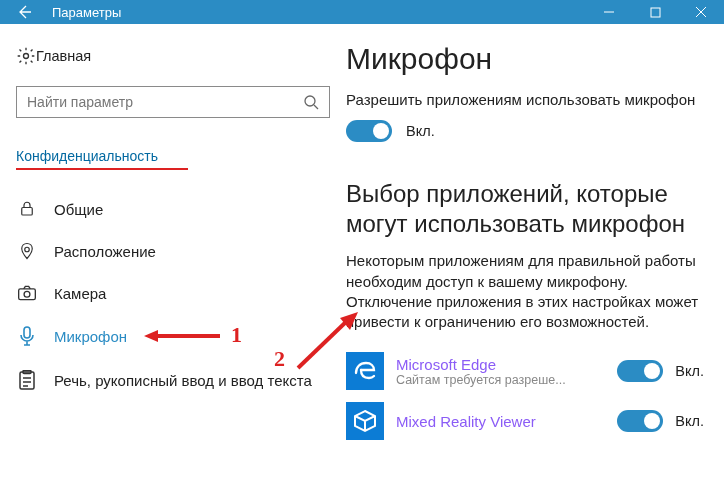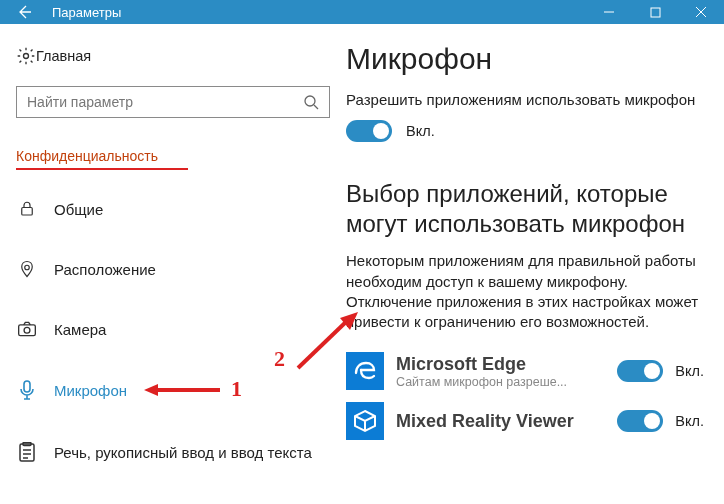--- a/index.html
+++ b/index.html
@@ -42,31 +42,31 @@
   height: 32px;
   border: 1px solid #8a8a8a;
   display: flex; align-items: center;
   padding: 0 10px;
   color: #777;
   justify-content: space-between;
 }
 .search-box span { font-size: 14px; }
 .sec-header {
   margin-top: 30px;
-  color: #c2410c;
+  color: #0369a1;
   font-size: 14px;
   padding-bottom: 4px;
   border-bottom: 2.5px solid #d22;
   width: fit-content;
   padding-right: 30px;
 }
 .nav {
   margin-top: 18px;
   display: flex; flex-direction: column;
-  gap: 18px;
+  gap: 0;
 }
 .nav-item {
   display: flex; align-items: center;
   gap: 16px;
   padding: 12px 4px 12px 0;
   font-size: 15px;
   position: relative;
 }
 .nav-item .icon { width: 22px; display:flex; justify-content:center; color:#333; }
 .nav-item.active { color: #2b8cc4; }
@@ -118,21 +118,21 @@
   display: flex; align-items: center;
   gap: 12px; padding: 2px 0 10px 0;
 }
 .app-icon {
   width: 38px; height: 38px;
   background: #0c7cd5;
   display:flex; align-items:center; justify-content:center;
   color:#fff;
 }
 .app-text { flex: 1; }
-.app-text .name { font-size: 18px; color: #404040; font-weight: bold; }
+.app-text .name { font-size: 15px; color: #8b5cf6; }
 .app-text .sub { font-size: 12.5px; color: #888; }
 .app-row .toggle { flex-shrink: 0; }
 
 .ann2-arrow {
   position: absolute;
   left: -54px; top: 144px;
 }
 .ann2-num {
   position: absolute;
   left: -72px; top: 178px;
@@ -282,21 +282,21 @@
 
     <div class="app-row">
       <div class="app-icon">
         <svg width="26" height="26" viewBox="0 0 26 26" fill="none" stroke="#fff" stroke-width="2.3">
             <path d="M4 15c0-6 4-10 10-10 5 0 8 3 8 7H9" stroke-linecap="round"></path>
             <path d="M9 12c0 5 3 8 8 8 2 0 4-1 5-2" stroke-linecap="round"></path>
           </svg>
       </div>
       <div class="app-text">
         <div class="name">Microsoft Edge</div>
-        <div class="sub">Сайтам микрофон разреше...</div>
+        <div class="sub">Сайтам требуется разреше...</div>
       </div>
       <div class="toggle">
           <div class="knob"></div>
         </div>
       <span>Вкл.</span>
     </div>
 
     <div class="app-row">
       <div class="app-icon">
         <svg width="26" height="26" viewBox="0 0 26 26" fill="none" stroke="#fff" stroke-width="2">

